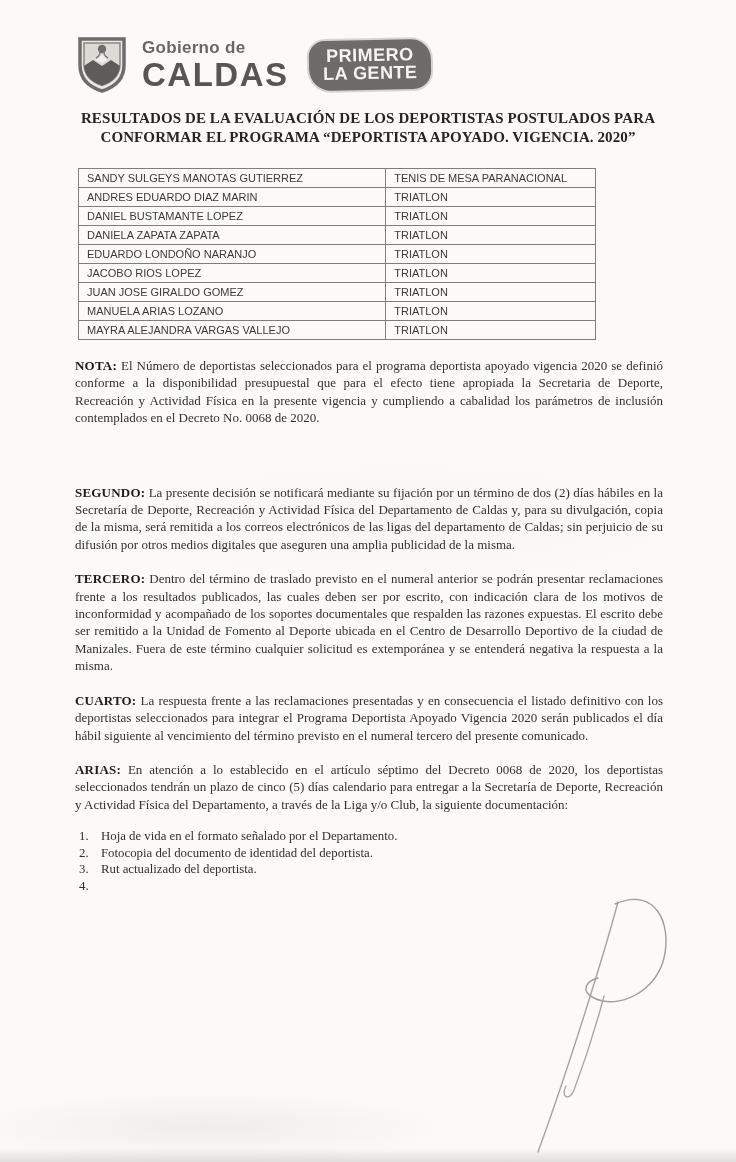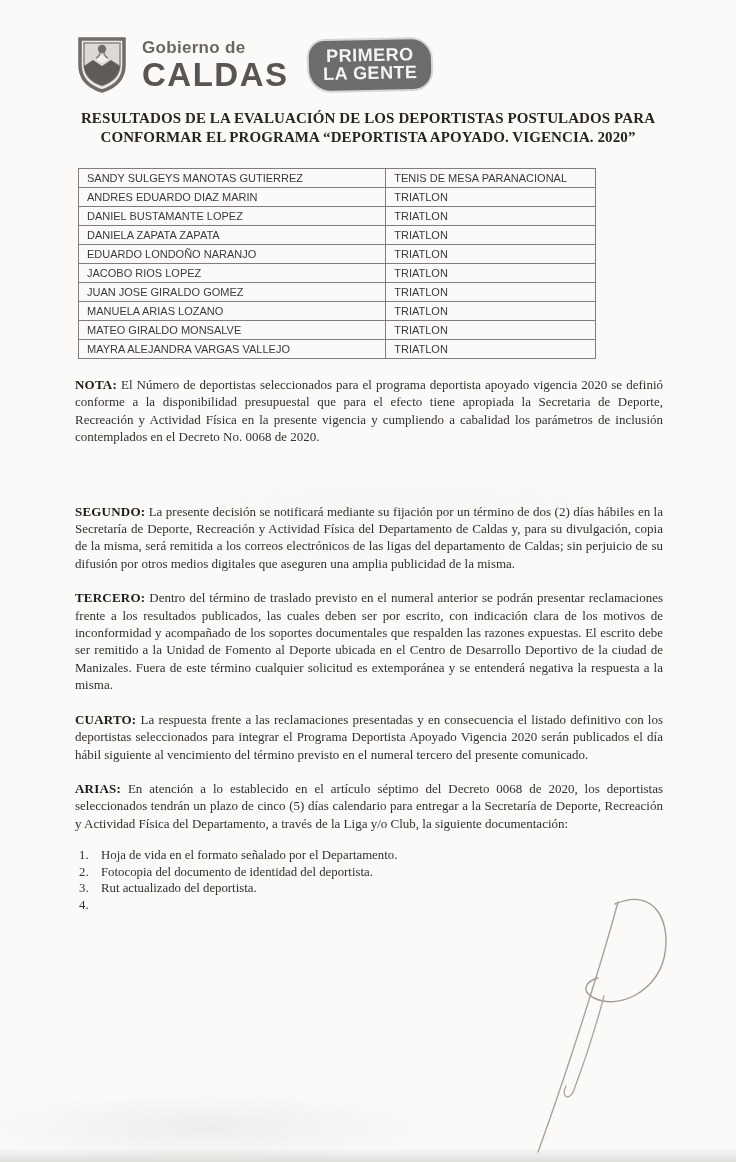--- a/index.html
+++ b/index.html
@@ -157,24 +157,20 @@
         </tr>
       <tr>
           <td class="c-name">JUAN JOSE GIRALDO GOMEZ</td>
           <td class="c-sport">TRIATLON</td>
         </tr>
       <tr>
           <td class="c-name">MANUELA ARIAS LOZANO</td>
           <td class="c-sport">TRIATLON</td>
         </tr>
       <tr>
-          <td class="c-name">MATEO GIRALDO MONSALVE</td>
-          <td class="c-sport">TRIATLON</td>
-        </tr>
-      <tr>
           <td class="c-name">MAYRA ALEJANDRA VARGAS VALLEJO</td>
           <td class="c-sport">TRIATLON</td>
         </tr>
     </tbody>
   </table>
 
   <div class="bodytext">
     <p class="para p-nota"><b>NOTA:</b><span> El Número de deportistas seleccionados para el programa deportista apoyado vigencia 2020 se definió conforme a la disponibilidad presupuestal que para el efecto tiene apropiada la Secretaria de Deporte, Recreación y Actividad Física en la presente vigencia y cumpliendo a cabalidad los parámetros de inclusión contemplados en el Decreto No. 0068 de 2020.</span></p>
     <p class="para p-segundo"><b>SEGUNDO:</b><span> La presente decisión se notificará mediante su fijación por un término de dos (2) días hábiles en la Secretaría de Deporte, Recreación y Actividad Física del Departamento de Caldas y, para su divulgación, copia de la misma, será remitida a los correos electrónicos de las ligas del departamento de Caldas; sin perjuicio de su difusión por otros medios digitales que aseguren una amplia publicidad de la misma.</span></p>
     <p class="para p-tercero"><b>TERCERO:</b><span> Dentro del término de traslado previsto en el numeral anterior se podrán presentar reclamaciones frente a los resultados publicados, las cuales deben ser por escrito, con indicación clara de los motivos de inconformidad y acompañado de los soportes documentales que respalden las razones expuestas. El escrito debe ser remitido a la Unidad de Fomento al Deporte ubicada en el Centro de Desarrollo Deportivo de la ciudad de Manizales. Fuera de este término cualquier solicitud es extemporánea y se entenderá negativa la respuesta a la misma.</span></p>

